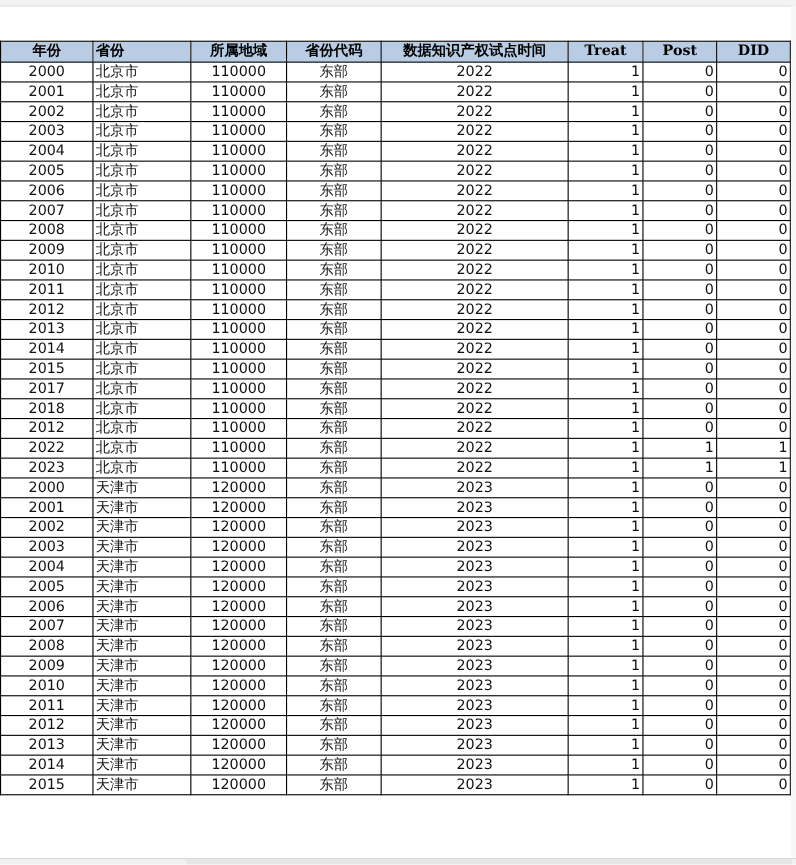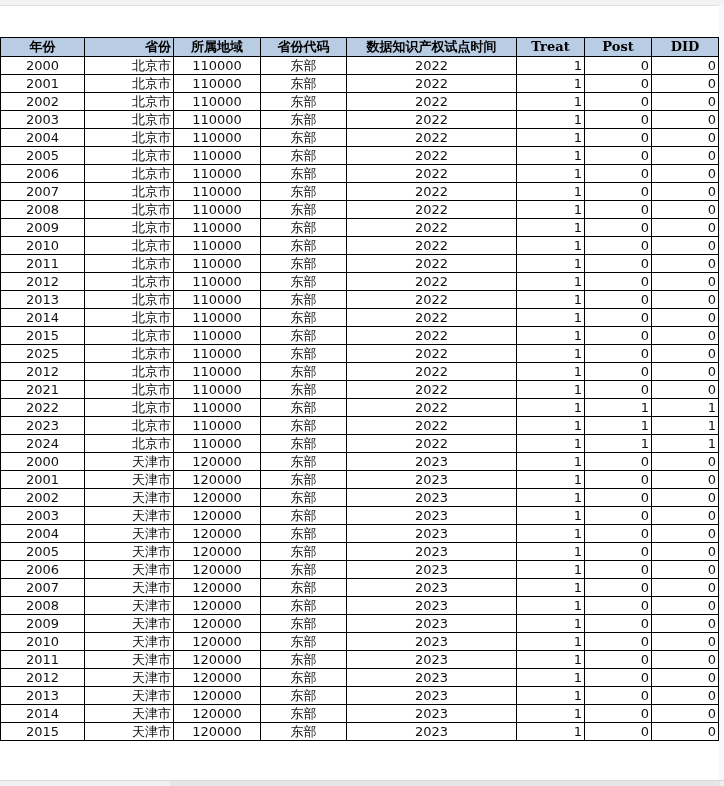--- a/index.html
+++ b/index.html
@@ -5,21 +5,21 @@
   html, body { margin:0; padding:0; background:#ffffff; }
   body { width:724px; height:786px; overflow:hidden; position:relative; font-family:"DejaVu Sans", sans-serif; }
   .topstrip { position:absolute; left:0; top:0; width:724px; height:5px; background:#f3f3f3; border-bottom:1px solid #e0e0e0; }
   .sheet { position:absolute; left:0; top:5px;margin-top:32px; }
   table { border-collapse:collapse; table-layout:fixed; }
   td, th { padding:0 2px; height:17px; line-height:17px; font-size:13px; border:1px solid #000; white-space:nowrap; overflow:hidden; }
   th { background:#b8cce4; font-family:"DejaVu Serif", serif; font-weight:bold; font-size:13px; height:18px; line-height:18px; text-align:center; }
   td { color:#111; }
   td.c { text-align:center; }
   td.r { text-align:right; }
-  td.l { text-align:right; }
+  td.l { text-align:left; }
   .right-gutter { position:absolute; left:719px; top:5px; width:5px; height:781px; background:#f7f7f7; }
   .bottom-bar { position:absolute; left:0; top:780px; width:724px; height:6px; background:#f0f0f0; border-top:1px solid #d8d8d8; }
   .hscroll { position:absolute; left:170px; top:781px; width:550px; height:5px; background:#e6e6e6; }
 </style>
 </head>
 <body>
 
 <div class="topstrip"></div>
 
 <div class="sheet">
@@ -30,21 +30,21 @@
         <col style="width:87px">
         <col style="width:86px">
       <col style="width:170px">
         <col style="width:68px">
         <col style="width:67px">
         <col style="width:67px">
     </colgroup>
     <thead>
       <tr>
         <th>年份</th>
-        <th style="text-align:right">省份</th>
+        <th style="text-align:left">省份</th>
         <th>所属地域</th>
         <th>省份代码</th>
         <th>数据知识产权试点时间</th>
         <th>Treat</th>
         <th>Post</th>
         <th>DID</th>
       </tr>
     </thead>
     <tbody id="tbody">
         <tr>
@@ -201,71 +201,61 @@
           <td class="c">2015</td>
           <td class="l">北京市</td>
           <td class="c">110000</td>
           <td class="c">东部</td>
           <td class="c">2022</td>
           <td class="r">1</td>
           <td class="r">0</td>
           <td class="r">0</td>
         </tr>
         <tr>
-          <td class="c">2025</td>
+          <td class="c">2017</td>
+          <td class="l">北京市</td>
+          <td class="c">110000</td>
+          <td class="c">东部</td>
+          <td class="c">2022</td>
+          <td class="r">1</td>
+          <td class="r">0</td>
+          <td class="r">0</td>
+        </tr>
+        <tr>
+          <td class="c">2018</td>
           <td class="l">北京市</td>
           <td class="c">110000</td>
           <td class="c">东部</td>
           <td class="c">2022</td>
           <td class="r">1</td>
           <td class="r">0</td>
           <td class="r">0</td>
         </tr>
         <tr>
           <td class="c">2012</td>
           <td class="l">北京市</td>
           <td class="c">110000</td>
           <td class="c">东部</td>
           <td class="c">2022</td>
           <td class="r">1</td>
           <td class="r">0</td>
           <td class="r">0</td>
         </tr>
         <tr>
-          <td class="c">2021</td>
-          <td class="l">北京市</td>
-          <td class="c">110000</td>
-          <td class="c">东部</td>
-          <td class="c">2022</td>
-          <td class="r">1</td>
-          <td class="r">0</td>
-          <td class="r">0</td>
-        </tr>
-        <tr>
-          <td class="c">2022</td>
-          <td class="l">北京市</td>
-          <td class="c">110000</td>
-          <td class="c">东部</td>
-          <td class="c">2022</td>
-          <td class="r">1</td>
-          <td class="r">1</td>
-          <td class="r">1</td>
-        </tr>
-        <tr>
-          <td class="c">2023</td>
-          <td class="l">北京市</td>
-          <td class="c">110000</td>
-          <td class="c">东部</td>
-          <td class="c">2022</td>
-          <td class="r">1</td>
-          <td class="r">1</td>
-          <td class="r">1</td>
-        </tr>
-        <tr>
-          <td class="c">2024</td>
+          <td class="c">2022</td>
+          <td class="l">北京市</td>
+          <td class="c">110000</td>
+          <td class="c">东部</td>
+          <td class="c">2022</td>
+          <td class="r">1</td>
+          <td class="r">1</td>
+          <td class="r">1</td>
+        </tr>
+        <tr>
+          <td class="c">2023</td>
           <td class="l">北京市</td>
           <td class="c">110000</td>
           <td class="c">东部</td>
           <td class="c">2022</td>
           <td class="r">1</td>
           <td class="r">1</td>
           <td class="r">1</td>
         </tr>
         <tr>
           <td class="c">2000</td>

